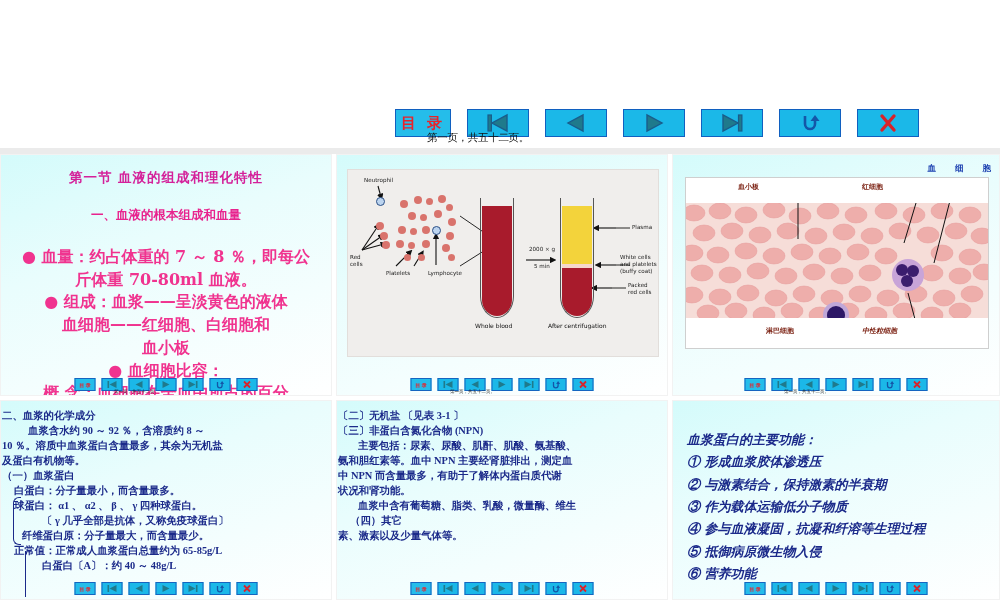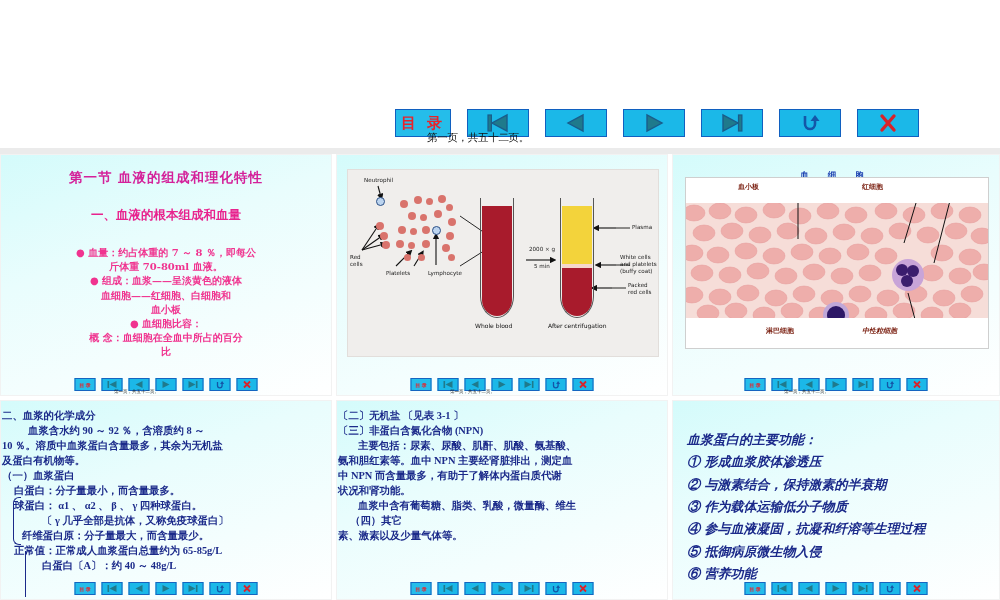--- a/index.html
+++ b/index.html
@@ -54,39 +54,39 @@
   .mbtn.menu { background:#25BDEA; }
   .mmenu-label { color:#E8232A; font-size:5px; font-weight:bold; font-family:"DejaVu Sans", sans-serif; }
   .mini-cap { position:absolute; bottom:1px; left:50%; margin-left:-52px; font-size:4.5px; color:#222;
               font-family:"DejaVu Sans", sans-serif; white-space:nowrap; z-index:21; }
 
   
   .s1 { padding:14px 10px 0 10px; text-align:center; color:#E8238E; font-weight:bold;
         font-family:"DejaVu Serif", serif; }
   .s1 .title { font-size:13.5px; color:#D4219A; letter-spacing:1px; margin-bottom:20px; }
   .s1 .h2 { font-size:12.5px; color:#E8238E; margin-bottom:22px; }
-  .s1 .ln { font-size:10px; line-height:1.42; color:#F0338F; }
+  .s1 .ln { font-size:16px; line-height:1.42; color:#F0338F; }
 
   
   .diagram { position:absolute; left:10px; top:14px; width:312px; height:188px;
              background:#f0eeec; border:1px solid #e2dedb; }
   .dlbl { position:absolute; font-size:5.6px; font-family:"DejaVu Sans", sans-serif; color:#1a1a1a; line-height:1.25; }
   .tube { position:absolute; }
   .tube .glass { position:absolute; left:0; top:0; width:100%; height:100%;
                  border-left:1.6px solid #555; border-right:1.6px solid #555;
                  border-bottom:1.6px solid #555; border-radius:0 0 50% 50%/0 0 22px 22px; }
   .fill-red { position:absolute; background:#A81B2C; }
   .fill-yel { position:absolute; background:#F3D33B; }
   .fill-buff { position:absolute; background:#F6D7CB; }
   .rbc { position:absolute; border-radius:50%; background:#D9736C; }
   .wbc { position:absolute; border-radius:50%; background:#bcd4ef; border:1px solid #2b4f85; }
   .captxt { position:absolute; font-size:6px; font-family:"DejaVu Sans", sans-serif; color:#111; }
 
   
-  .micro-title { position:absolute; top:15px; left:0; width:100%; text-align:center;
+  .micro-title { position:absolute; top:8px; left:0; width:100%; text-align:right;
                  font-size:8.5px; color:#1a3fb0; font-weight:bold; letter-spacing:8px;
                  font-family:"DejaVu Serif", serif; }
   .micro-box { position:absolute; left:12px; top:22px; width:304px; height:172px;
                background:#ffffff; border:1px solid #cfcfcf; overflow:hidden; }
   .micro-img { position:absolute; left:0; top:25px; width:304px; height:115px; overflow:hidden;
                background:#f3d7d3; }
   .mlbl { position:absolute; font-size:7px; font-weight:bold; color:#7a1f10;
           font-family:"DejaVu Serif", serif; }
 
   

